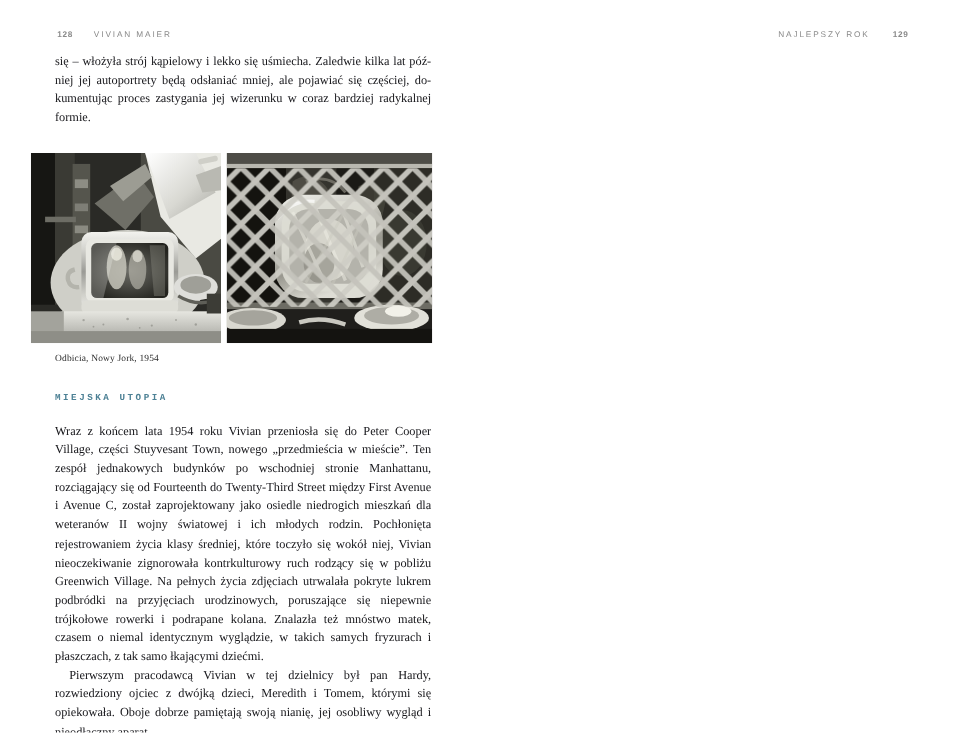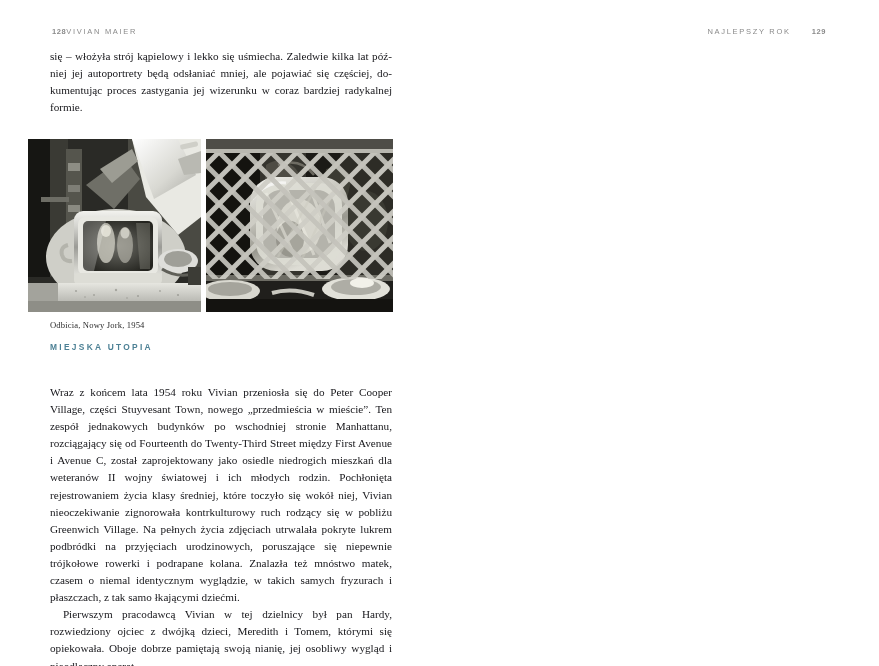--- a/index.html
+++ b/index.html
@@ -39,21 +39,21 @@
     letter-spacing: 1.7px;
     color: #8a8a8a;
     white-space: nowrap;
   }
   .runhead .folio {
     font-weight: 600;
     letter-spacing: 0.6px;
     margin-top: 12px;
   }
   .runhead-left  { left: 52px; }
-  .runhead-left .title { }
+  .runhead-left .title { margin-left: 19px; }
   .runhead-right { right: 53px; }
   .runhead-right .folio { margin-left: 21px; }
 
   
   .textblock {
     position: absolute;
     font-size: 11.2px;
     line-height: 17.1px;
     text-align: justify;
     text-justify: inter-word;
@@ -63,22 +63,22 @@
   .textblock p { margin: 0; }
   .textblock p.indent { text-indent: 1.15em; }
 
   .tb-left-top   { left: 50px; top: 48px;  width: 342px; }
   .tb-left-body  { left: 50px; top: 384px; width: 342px; }
 
   
   .section-head {
     position: absolute;
     left: 50px;
-    top: 342px;
-    font-family: Liberation Sans, sans-serif;
+    top: 357px;
+    font-family: Liberation Mono, monospace;
     font-size: 8.4px;
     letter-spacing: 2.3px;
     color: #4d8195;
     font-weight: 600;
     white-space: nowrap;
   }
 
   
   .caption {
     position: absolute;

